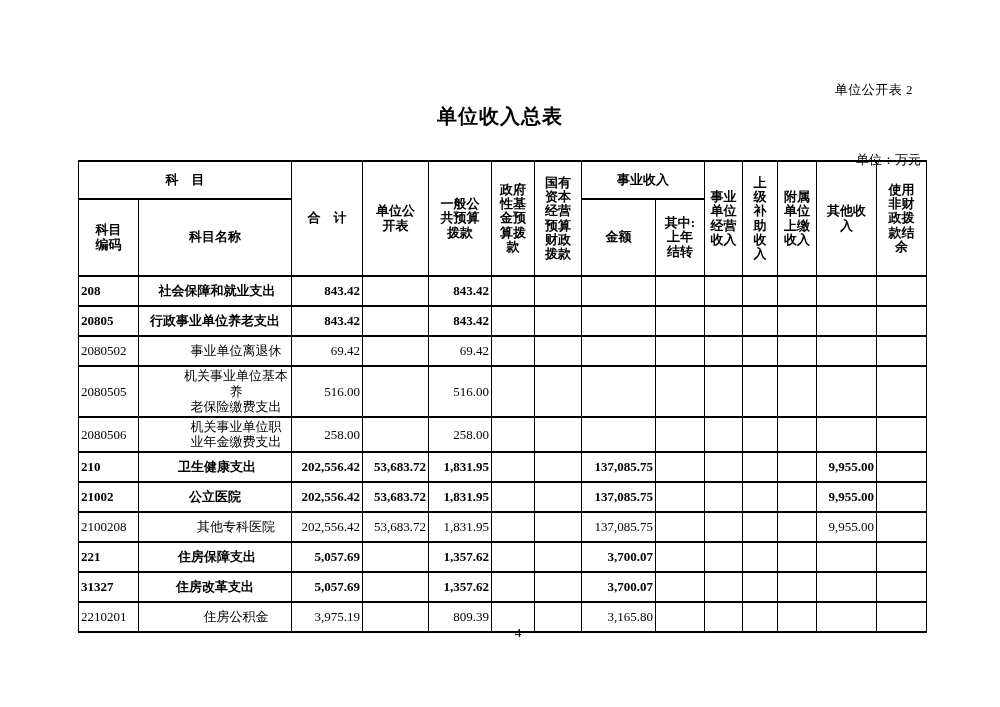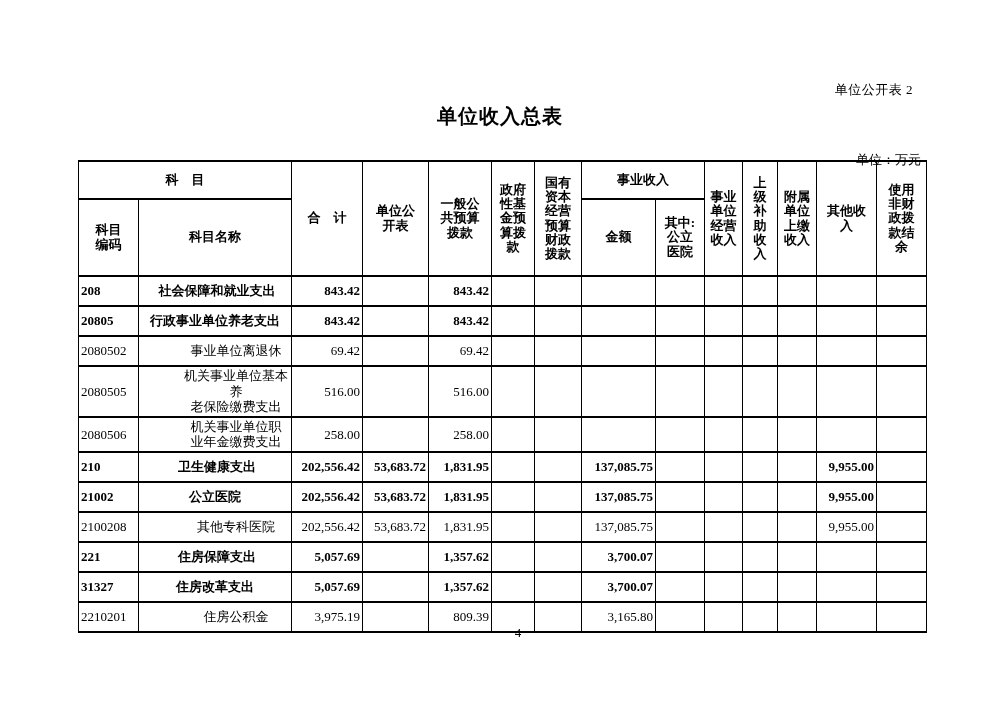--- a/index.html
+++ b/index.html
@@ -103,21 +103,21 @@
         <th rowspan="2"><span class="wrapspan w2">事业单位经营收入</span></th>
         <th rowspan="2"><span class="wrapspan w1">上级补助收入</span></th>
         <th rowspan="2"><span class="wrapspan w2">附属单位上缴收入</span></th>
         <th rowspan="2"><span class="wrapspan w3">其他收入</span></th>
         <th rowspan="2"><span class="wrapspan w2">使用非财政拨款结余</span></th>
       </tr>
       <tr class="hdr-sub">
         <th><span class="wrapspan w2">科目编码</span></th>
         <th><span>科目名称</span></th>
         <th><span>金额</span></th>
-        <th><span class="wrapspan w26">其中:公立医院</span></th>
+        <th><span class="wrapspan w26">其中:上年结转</span></th>
       </tr>
     </thead>
     <tbody>
         <tr class="lvl1 bold">
           <td class="code">208</td>
           <td class="name">社会保障和就业支出</td>
           <td class="val">843.42</td>
           <td class="val"></td>
           <td class="val">843.42</td>
           <td class="val"></td>

